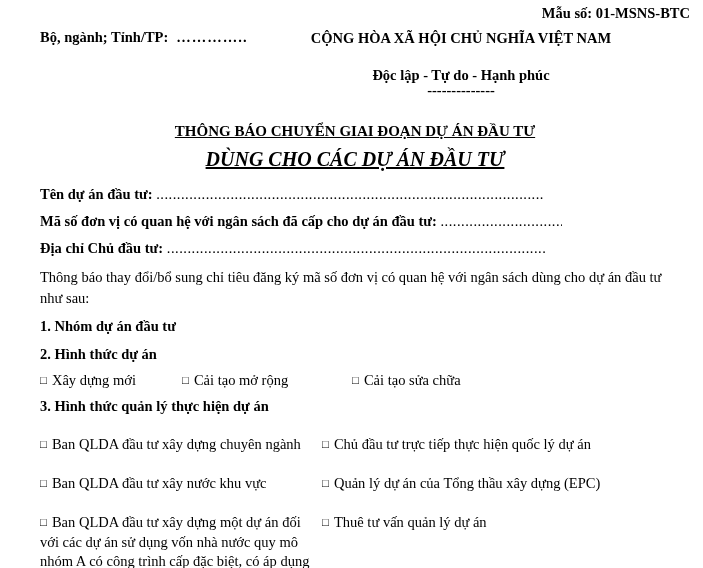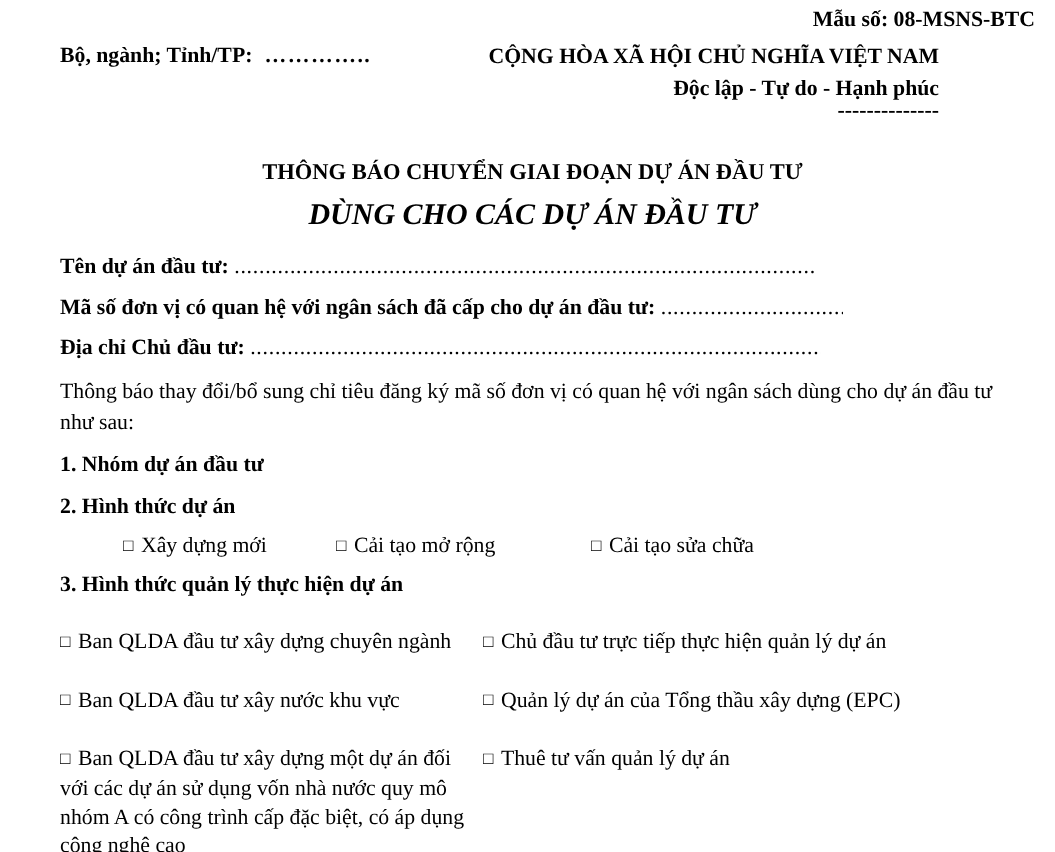--- a/index.html
+++ b/index.html
@@ -15,64 +15,64 @@
   }
   .form-number{
     text-align:right;
     font-weight:bold;
     font-size:14.5px;
     height:18px;
   }
   .header-row{display:flex;margin-top:6px;}
   .agency{font-weight:bold;width:256px;white-space:nowrap;}
   .agency .dots{font-weight:bold;margin-left:8px;letter-spacing:1px;}
-  .national{width:330px;text-align:right;font-weight:bold;line-height:1.28;}
-  .national .line2{margin-top:2px;}
+  .national{width:330px;text-align:center;font-weight:bold;line-height:1.28;}
+  .national .line2{margin-top:18px;}
   .national .divider{font-weight:bold;letter-spacing:0px;line-height:0.9;}
-  .title-block{text-align:center;margin-top:26px;width:630px;}
+  .title-block{text-align:center;margin-top:26px;width:630px;text-decoration:underline;}
   .title{font-weight:bold;font-size:15px;}
   .subtitle{font-weight:bold;font-style:italic;font-size:20px;margin-top:8px;}
   .fields{margin-top:15px;}
   .field{margin-bottom:9px;white-space:nowrap;height:18px;}
   .field .lbl{font-weight:bold;text-align:right;}
   .field .dots{
     display:inline-block;overflow:hidden;white-space:nowrap;
     vertical-align:bottom;letter-spacing:0.5px;
   }
   .dots-w1{width:388px;}
   .dots-w2{width:122px;}
   .dots-w3{width:380px;}
   .intro{margin-top:7px;width:635px;line-height:1.44;}
   .sec-title{font-weight:bold;margin-top:9px;height:19px;}
   .grid-2col{
     display:grid;grid-template-columns:230px 1fr;
     row-gap:8px;margin-top:7px;
   }
-  .row-3col{display:flex;margin-top:7px;margin-left:42px;}
+  .row-3col{display:flex;margin-top:7px;}
   .row-3col .c1{width:142px;}
   .row-3col .c2{width:170px;}
   .grid-sec3{
     display:grid;grid-template-columns:282px 1fr;
     row-gap:9px;margin-top:7px;
     align-items:start;
   }
   .grid-sec3 .opt{line-height:1.33;padding-right:12px;margin-top:11px;}
   .opt{cursor:default;}
   .box{
     font-size:11.5px;
     position:relative;top:-1px;
     margin-right:5px;
   }
 </style>
 </head>
 <body>
 
 <div class="page">
 
-  <div class="form-number">Mẫu số: 08-MSNS-BTC</div>
+  <div class="form-number">Mẫu số: 01-MSNS-BTC</div>
 
   <div class="header-row">
     <div class="agency">
       <span>Bộ, ngành; Tỉnh/TP:</span><span class="dots">…………..</span>
     </div>
     <div class="national">
       <div>CỘNG HÒA XÃ HỘI CHỦ NGHĨA VIỆT NAM</div>
       <div class="line2">Độc lập - Tự do - Hạnh phúc</div>
       <div class="divider">--------------</div>
     </div>
@@ -114,21 +114,21 @@
       <span class="box">□</span><span>Cải tạo sửa chữa</span>
     </div>
   </div>
 
   <div class="sec-title">3. Hình thức quản lý thực hiện dự án</div>
   <div class="grid-sec3">
     <div class="opt">
       <span class="box">□</span><span>Ban QLDA đầu tư xây dựng chuyên ngành</span>
     </div>
     <div class="opt">
-      <span class="box">□</span><span>Chủ đầu tư trực tiếp thực hiện quản lý dự án</span>
+      <span class="box">□</span><span>Chủ đầu tư trực tiếp thực hiện quốc lý dự án</span>
     </div>
     <div class="opt">
       <span class="box">□</span><span>Ban QLDA đầu tư xây nước khu vực</span>
     </div>
     <div class="opt">
       <span class="box">□</span><span>Quản lý dự án của Tổng thầu xây dựng (EPC)</span>
     </div>
     <div class="opt">
       <span class="box">□</span><span>Ban QLDA đầu tư xây dựng một dự án đối với các dự án sử dụng vốn nhà nước quy mô nhóm A có công trình cấp đặc biệt, có áp dụng công nghệ cao</span>
     </div>

